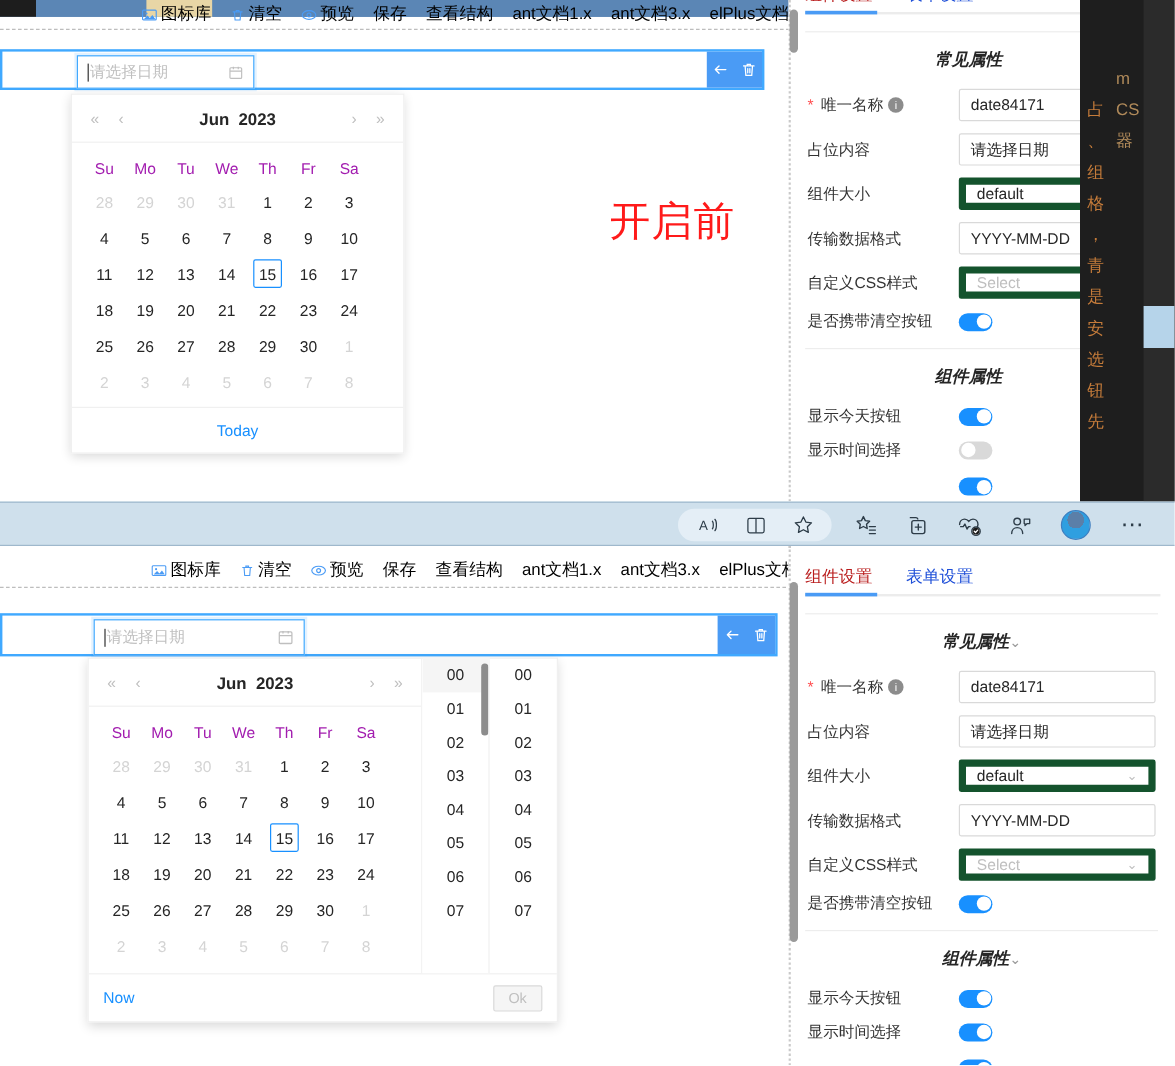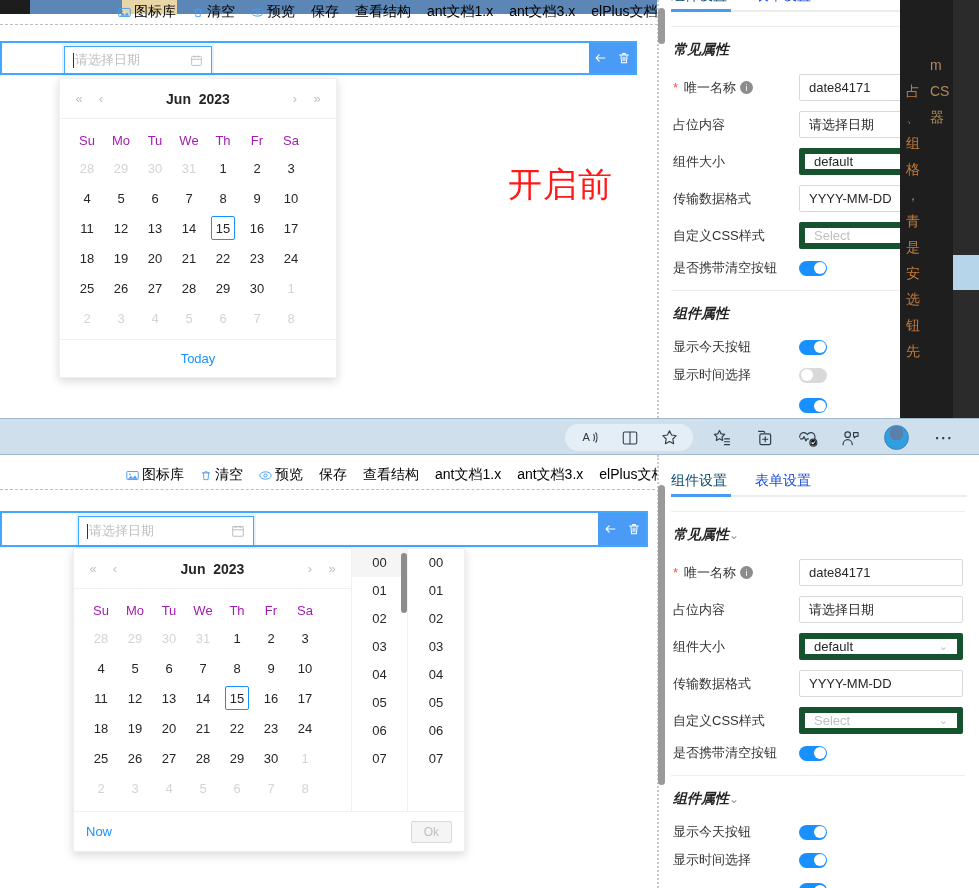--- a/index.html
+++ b/index.html
@@ -100,25 +100,25 @@
      letter-spacing:1px; }
 
   
   .rpanel{ position:absolute; background:#fff; overflow:hidden; }
   .rp-dots{ position:absolute; left:0; top:0; width:6px; height:100%;
      border-left:2px dotted #c9c9c9; }
   .rp-scroll{ position:absolute; left:1px; width:7px; background:#9a9a9a; border-radius:4px; }
   .rp-tabs{ display:flex; align-items:flex-end; height:34px; padding-left:14px; gap:28px;
      position:relative; }
   .rp-tab{ font-size:14px; color:#1d4ed8; padding-bottom:7px; cursor:pointer; white-space:nowrap; }
-  .rp-tab.active{ color:#0c4a6e; }
+  .rp-tab.active{ color:#b91c1c; }
   .rp-tabline{ position:absolute; left:14px; bottom:0; width:60px; height:3px; background:#4a9bf5; }
   .rp-tabbase{ position:absolute; left:14px; right:12px; bottom:0; height:2px; background:#ececec; }
   .rp-sep{ height:1px; background:#ededed; margin:14px 14px 0 14px; }
-  .rp-section{ display:flex; align-items:center; justify-content:flex-start;
+  .rp-section{ display:flex; align-items:center; justify-content:center;
      padding:14px 16px 10px 16px; }
   .rp-section .st{ font-size:14px; font-weight:bold; font-style:italic; color:#262626; }
   .rp-section .chev{ color:#9a9a9a; font-size:12px; cursor:pointer; }
   .frow{ display:flex; align-items:center; padding:5px 16px 5px 16px; }
   .flabel{ width:126px; font-size:13px; color:#333; display:flex; align-items:center; gap:4px; }
   .req{ color:#ff4d4f; margin-right:2px; }
   .infoic{ display:inline-flex; width:13px; height:13px; border-radius:50%;
      background:#8c8c8c; color:#fff; font-size:9px; align-items:center;
      justify-content:center; font-style:normal; }
   .finput{ flex:1; height:27px; border:1px solid #d9d9d9; border-radius:2px;

